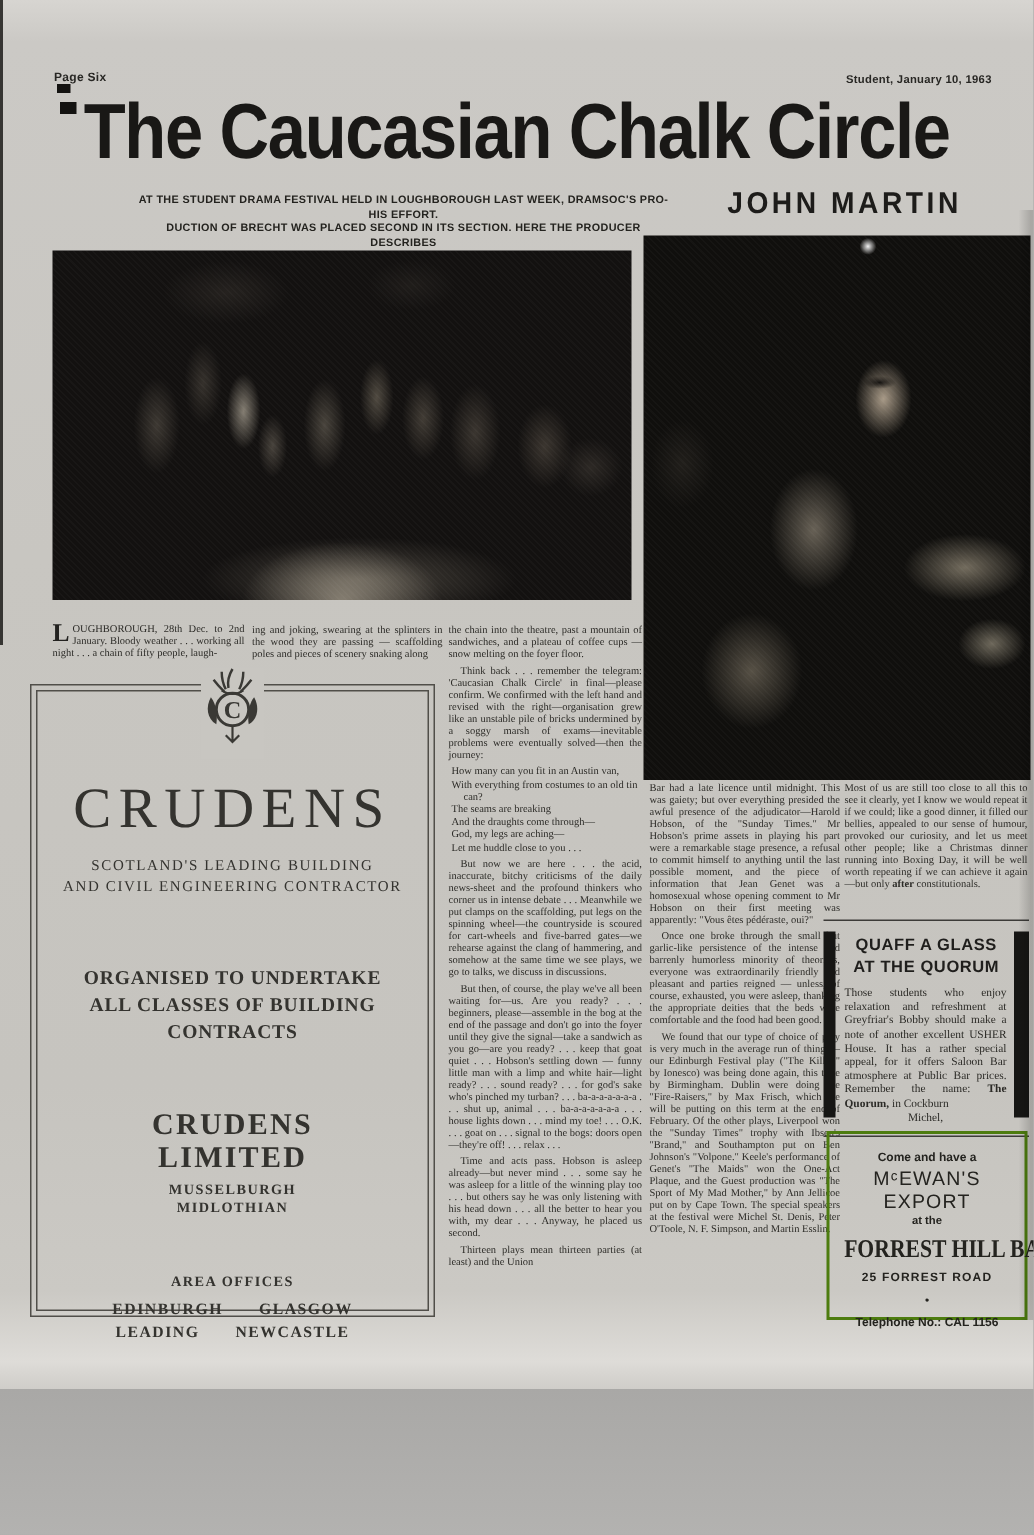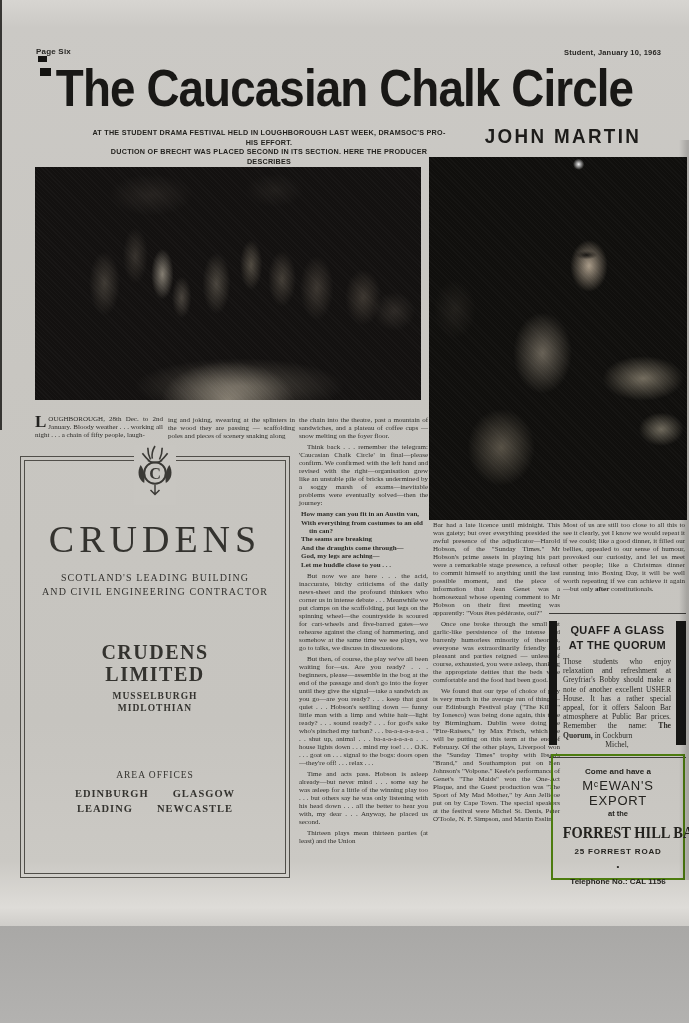--- a/index.html
+++ b/index.html
@@ -81,35 +81,35 @@
     text-align:justify;text-justify:inter-word;
   }
   .bodycol p{margin:0 0 3px 0;}
   .bodycol p.ind{text-indent:8px;}
   .col1{left:35px;top:415px;width:128px;}
   .col2{left:168px;top:416px;width:127px;}
   .col3{left:299px;top:416px;width:129px;}
   .col4{left:433px;top:521px;width:127px;}
   .col5{left:563px;top:521px;width:122px;}
   .dropcap{float:left;font-size:17px;line-height:14px;font-weight:bold;padding-right:2px;color:#232220;}
-  .verse{margin:2px 0 3px 0;font-weight:bold;}
+  .verse{margin:2px 0 3px 0;}
   .verse div{padding-left:10px;text-indent:-8px;text-align:left;margin:0 0 .5px 0;}
   .b{font-weight:bold;}
 
   
   .crudens{position:absolute;left:20px;top:456px;width:268px;height:420px;border:1px solid #504e49;}
   .crudens-inner{position:absolute;inset:3px;border:1px solid #504e49;
     text-align:center;color:#34332f;font-family:"Liberation Serif",serif;}
   .thistle{position:absolute;left:50%;top:-16px;transform:translateX(-50%);background:#c8c6c1;padding:0 3px;}
   .crudens-name{margin-top:58px;font-size:38px;letter-spacing:5px;line-height:40px;}
   .crudens-tag{margin-top:12px;font-size:10px;letter-spacing:1.1px;line-height:14px;}
   .crudens-services{margin-top:44px;font-size:13px;font-weight:bold;letter-spacing:.6px;line-height:18px;}
   .crudens-company{margin-top:42px;font-size:20px;font-weight:bold;letter-spacing:1.5px;line-height:22px;}
   .crudens-loc{margin-top:5px;font-size:9.5px;font-weight:bold;letter-spacing:1px;line-height:12px;}
-  .crudens-area{margin-top:56px;font-size:9.5px;font-weight:normal;letter-spacing:1px;}
+  .crudens-area{margin-top:38px;font-size:9.5px;font-weight:bold;letter-spacing:1px;}
   .crudens-offices{margin-top:6px;font-size:10.5px;font-weight:bold;letter-spacing:1px;line-height:15px;}
   .crudens-offices span{display:inline-block;margin:0 12px;}
 
   
   .quorum{position:absolute;left:549px;top:613px;width:137px;height:143px;
     border-top:1px solid #3c3b38;border-bottom:1px solid #3c3b38;}
   .quorum .bar{position:absolute;top:7px;width:8px;height:124px;background:#161614;}
   .quorum .bar-l{left:0;} .quorum .bar-r{right:0;width:10px;}
   .quorum-head{margin-top:9px;text-align:center;font-family:"Liberation Sans",sans-serif;
     font-weight:bold;font-size:11px;line-height:15px;color:#1f1e1c;letter-spacing:.4px;}
@@ -199,20 +199,24 @@
         <path d="M8 42 C1 38 0 29 4 22 C8 27 9 35 8 42 Z" fill="#3a3935"></path>
         <path d="M32 42 C39 38 40 29 36 22 C32 27 31 35 32 42 Z" fill="#3a3935"></path>
         <path d="M20 44 L20 55 M15 50 L20 55 L25 50" stroke="#3a3935" fill="none" stroke-width="1.6"></path>
       </svg>
     </div>
     <div class="crudens-name">CRUDENS</div>
     <div class="crudens-tag">
       <div>SCOTLAND'S LEADING BUILDING</div>
       <div>AND CIVIL ENGINEERING CONTRACTOR</div>
     </div>
+    <div class="crudens-services">
+      <div>ORGANISED TO UNDERTAKE</div>
+      <div>ALL CLASSES OF BUILDING CONTRACTS</div>
+    </div>
     <div class="crudens-company">
       <div>CRUDENS</div>
       <div>LIMITED</div>
     </div>
     <div class="crudens-loc">
       <div>MUSSELBURGH</div>
       <div>MIDLOTHIAN</div>
     </div>
     <div class="crudens-area">AREA OFFICES</div>
     <div class="crudens-offices">

